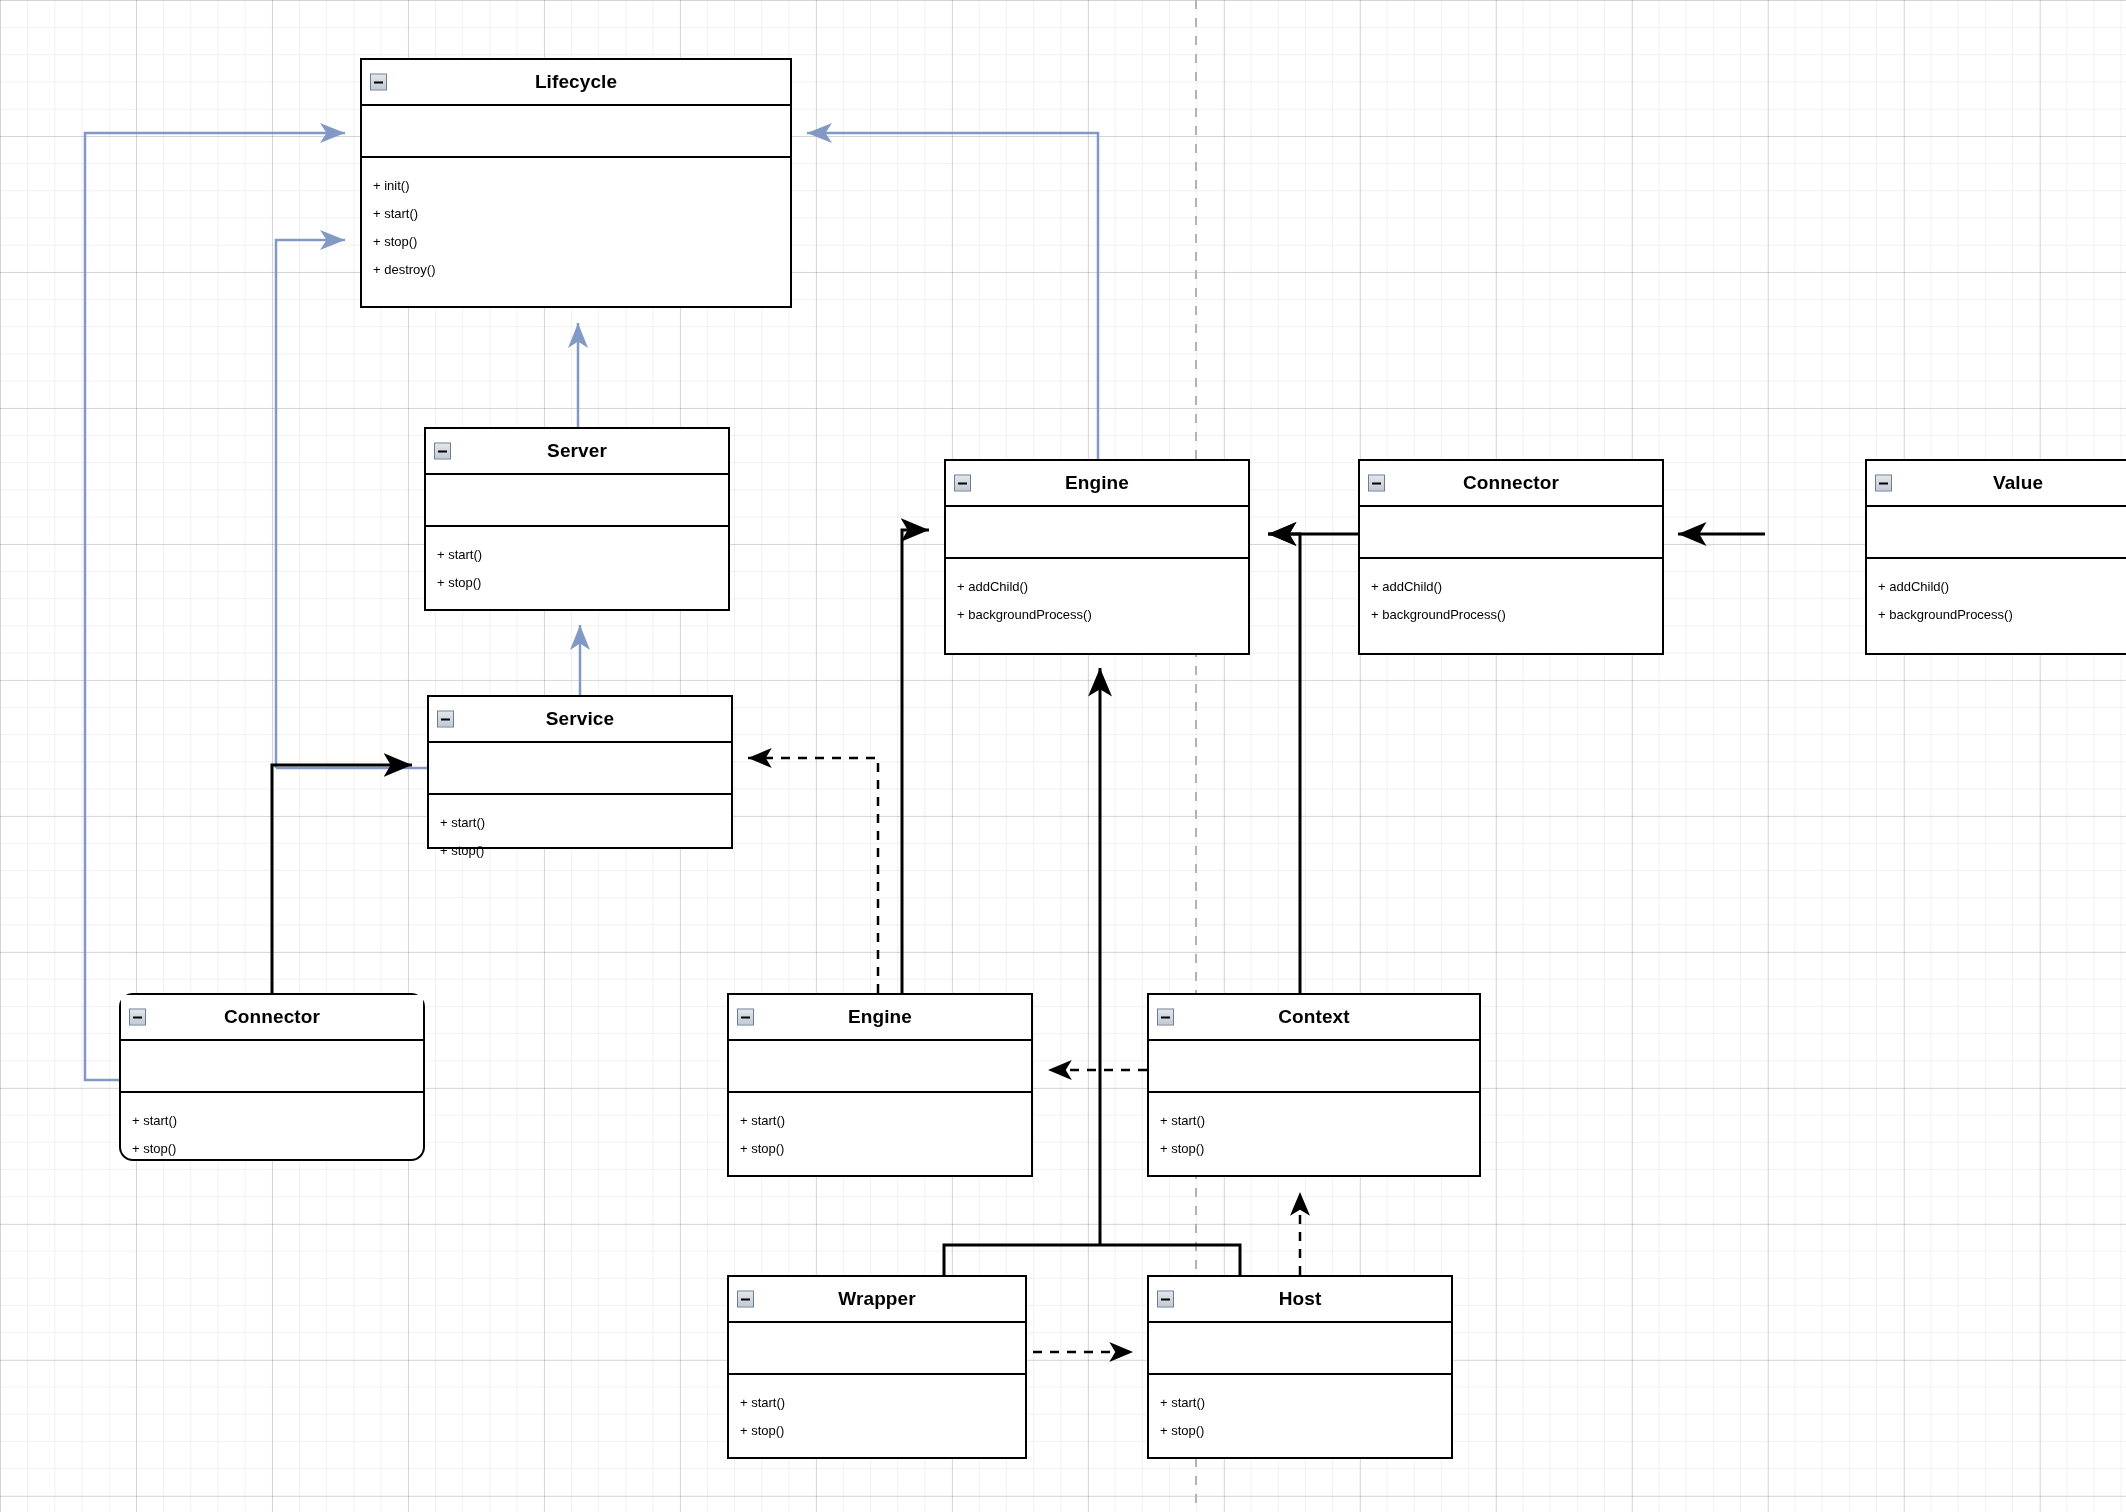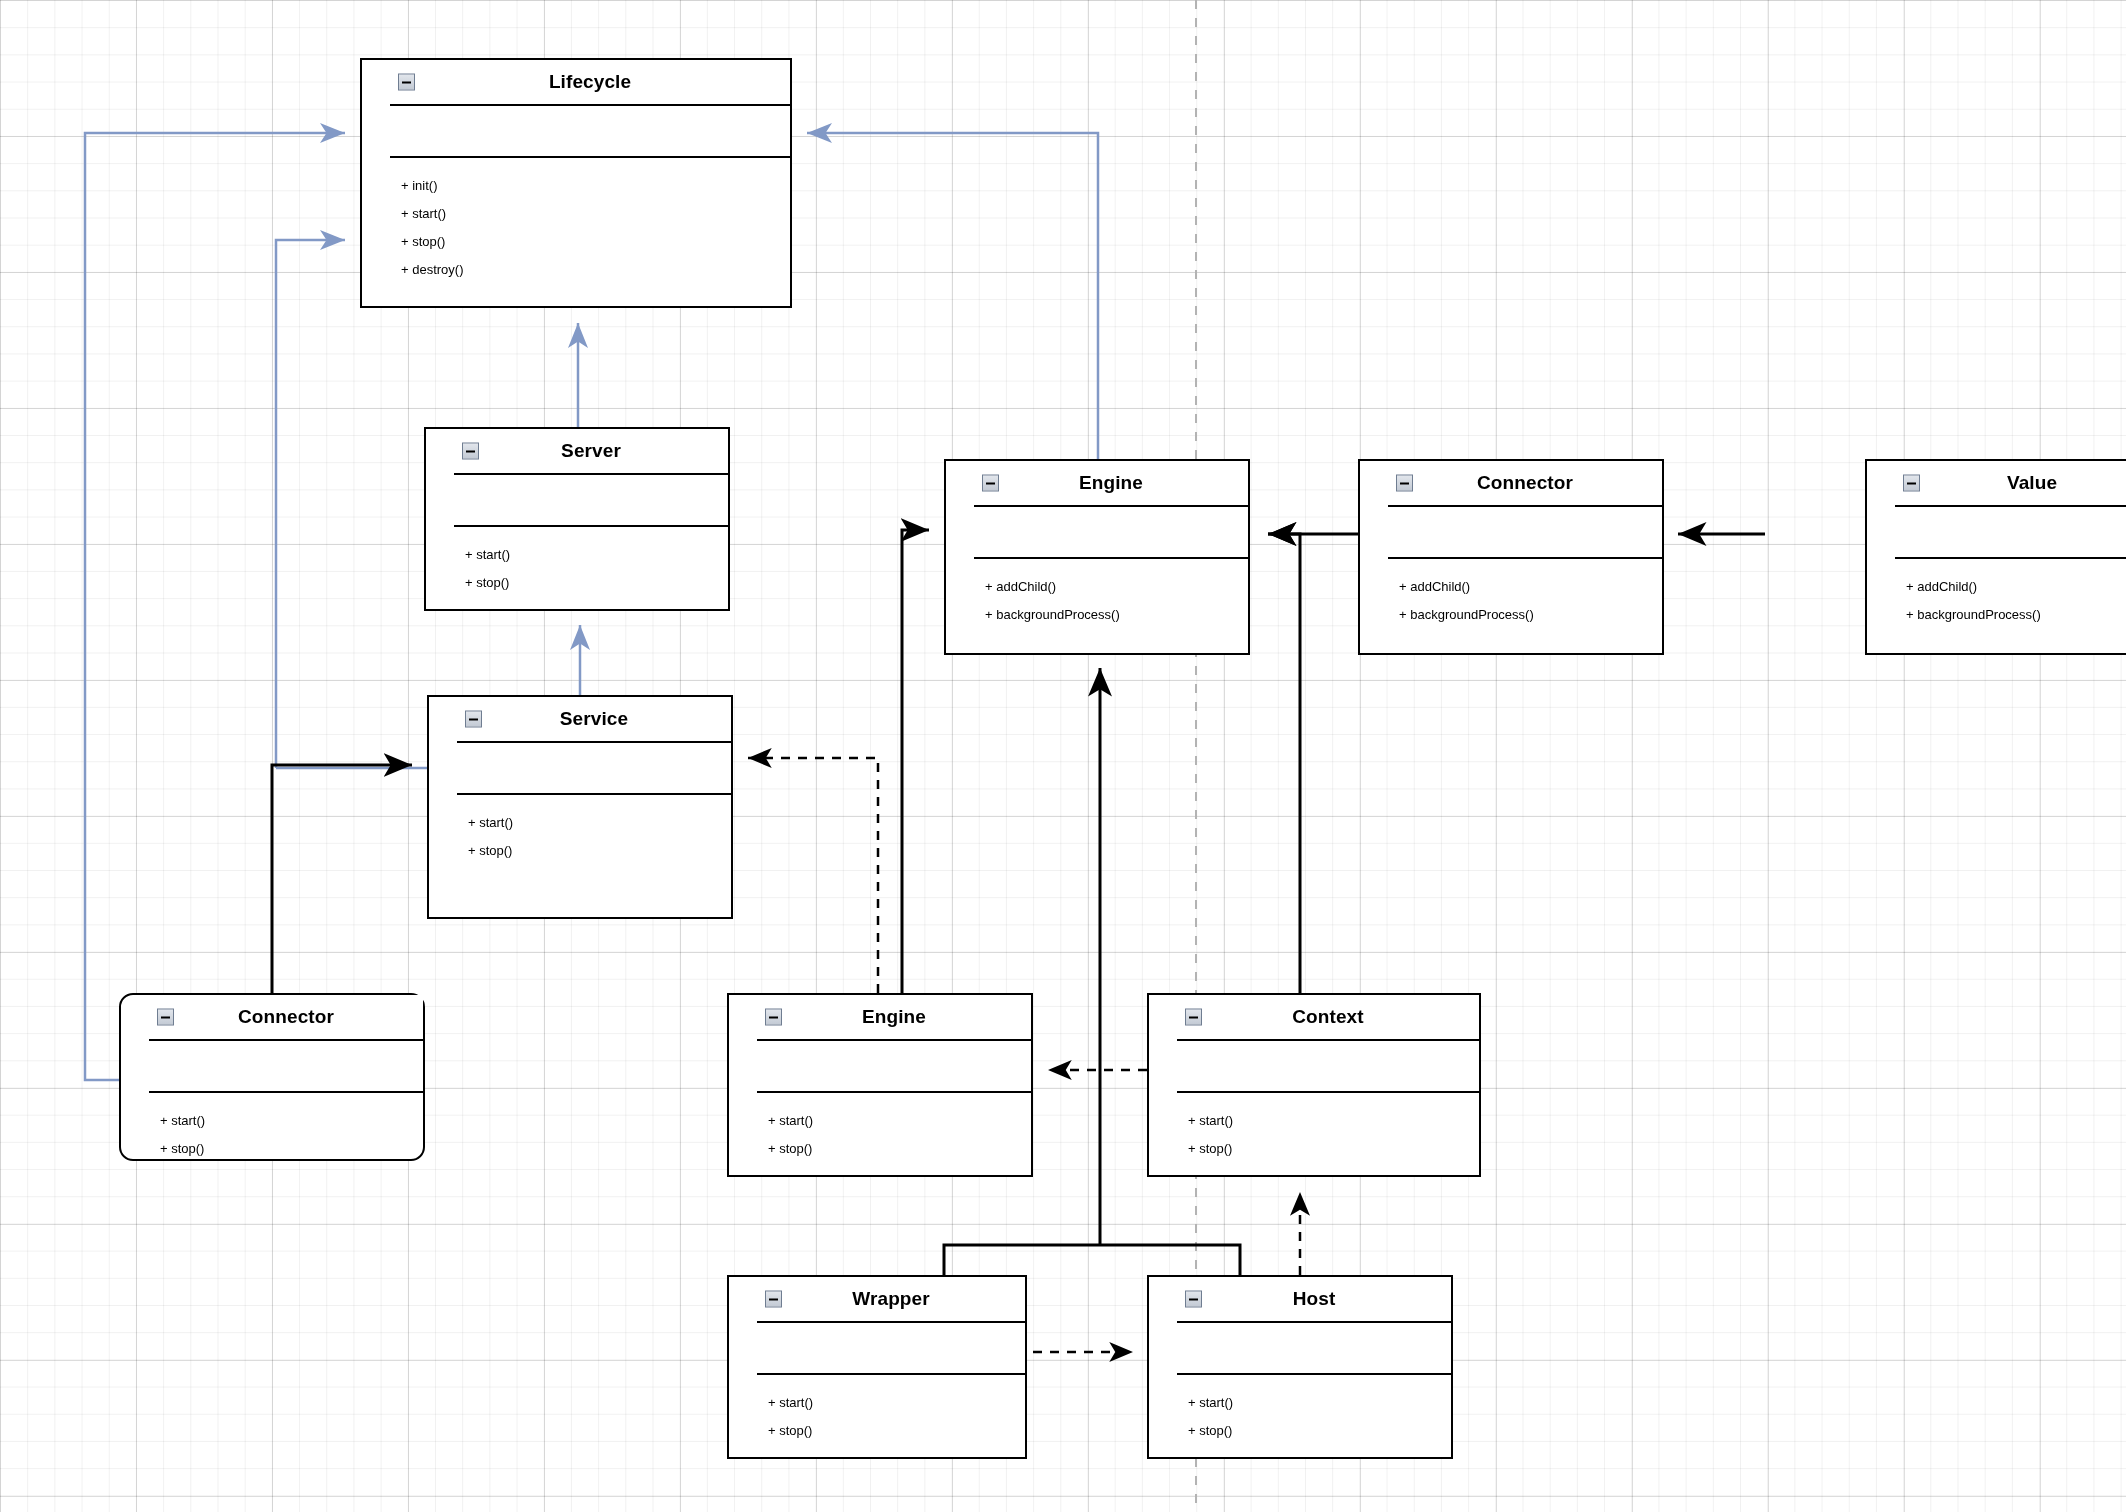--- a/index.html
+++ b/index.html
@@ -28,21 +28,20 @@
     width: 2126px;
     height: 1512px;
     pointer-events: none;
   }
   .uml-class {
     position: absolute;
     box-sizing: border-box;
     background: #ffffff;
     border: 2px solid #000000;
     z-index: 5;
-    padding-left: 28px;
   }
   .uml-title {
     position: relative;
     box-sizing: border-box;
     height: 46px;
     border-bottom: 2px solid #000000;
     display: flex;
     align-items: center;
     justify-content: center;
     background: #ffffff;
@@ -165,21 +164,21 @@
       <span class="collapse-icon"></span>
       <span class="uml-title-text">Server</span>
     </div>
     <div class="uml-attrs"></div>
     <div class="uml-methods">
       <div class="uml-method">+ start()</div>
       <div class="uml-method">+ stop()</div>
     </div>
   </div>
 
-  <div class="uml-class" style="left:427px; top:695px; width:306px; height:224px;">
+  <div class="uml-class" style="left:427px; top:695px; width:306px; height:154px;">
     <div class="uml-title">
       <span class="collapse-icon"></span>
       <span class="uml-title-text">Service</span>
     </div>
     <div class="uml-attrs"></div>
     <div class="uml-methods">
       <div class="uml-method">+ start()</div>
       <div class="uml-method">+ stop()</div>
     </div>
   </div>

